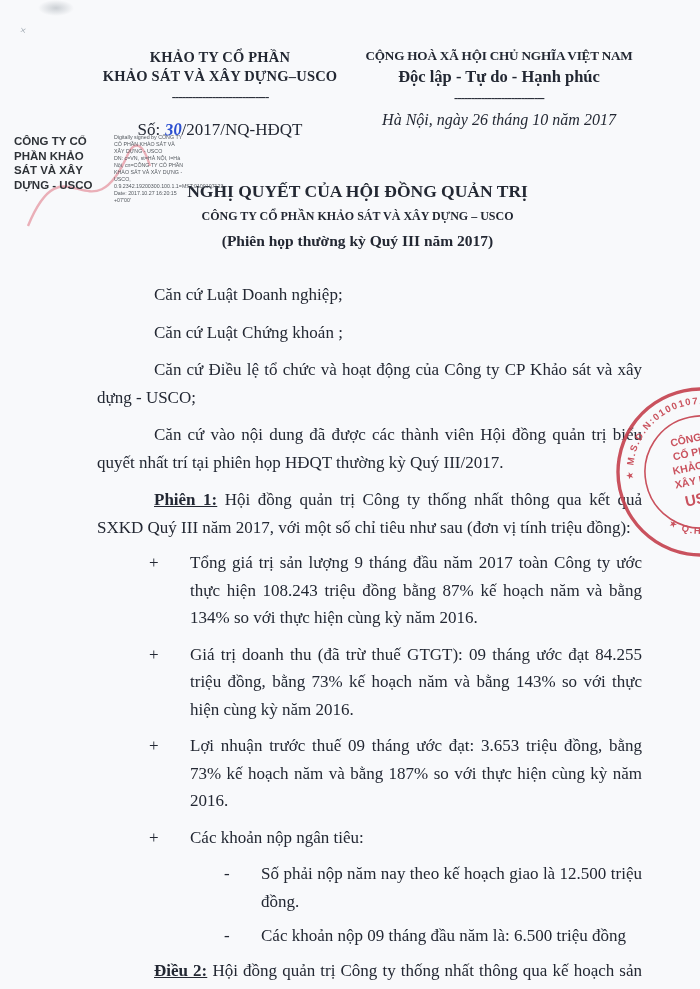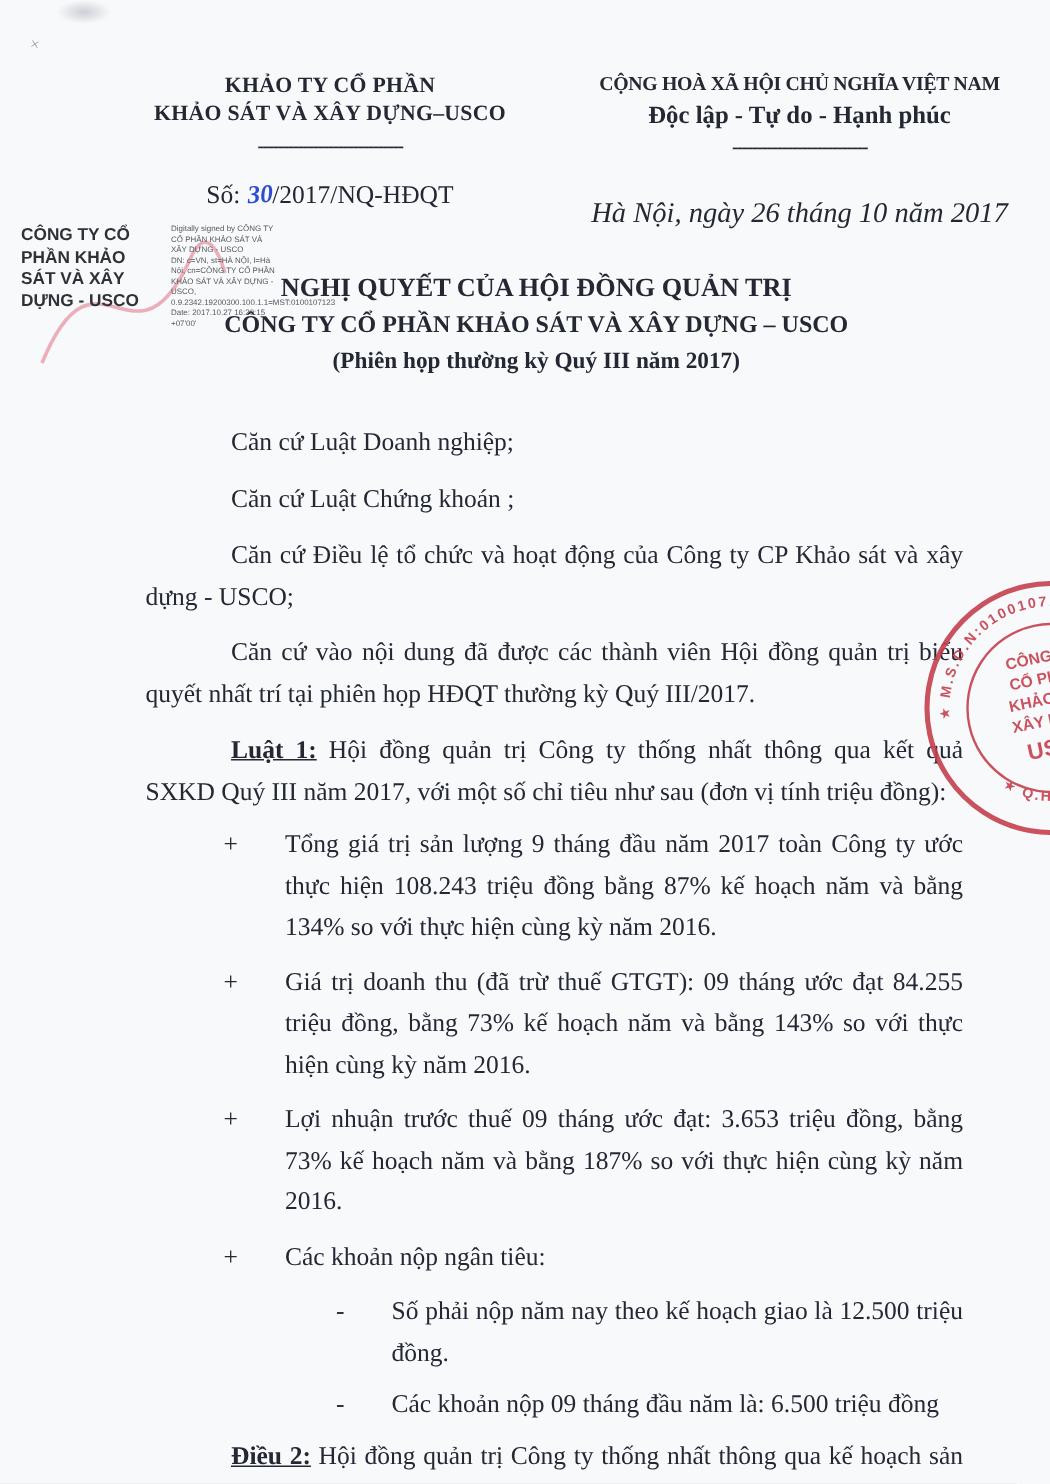--- a/index.html
+++ b/index.html
@@ -9,37 +9,37 @@
     font-family:"Liberation Serif","DejaVu Serif",serif;
     color:#232833;
   }
   
   .smudge-top{position:absolute;left:38px;top:0;width:36px;height:16px;
     background:radial-gradient(closest-side,rgba(120,130,140,.35),rgba(120,130,140,0));}
   .smudge-x{position:absolute;left:20px;top:24px;color:#9aa3ac;font-size:11px;transform:rotate(12deg);}
   
   .hdr-left{position:absolute;left:95px;top:48px;width:250px;text-align:center;}
   .hdr-left .org{font-weight:bold;font-size:14.5px;line-height:19px;letter-spacing:.2px;}
-  .hdr-right{position:absolute;left:394px;top:48px;width:278px;text-align:center;}
+  .hdr-right{position:absolute;left:360px;top:48px;width:278px;text-align:center;}
   .hdr-right .nat1{font-size:13.2px;letter-spacing:-.2px;white-space:nowrap;font-weight:600;}
   .hdr-right .nat2{font-size:16.5px;font-weight:bold;margin-top:3px;white-space:nowrap;}
   .dashes{font-weight:bold;font-size:13px;letter-spacing:-1px;margin-top:3px;white-space:nowrap;overflow:hidden;}
   .so-line{margin-top:15px;font-size:17px;white-space:nowrap;}
   .hand-ink{color:#2b4fd0;font-weight:bold;font-style:italic;display:inline-block;transform:rotate(-4deg);}
-  .date-line{margin-top:26px;font-size:19px;font-style:italic;white-space:nowrap;}
+  .date-line{margin-top:5px;font-size:16px;font-style:italic;white-space:nowrap;}
   
-  .sig{position:absolute;left:14px;top:150px;width:170px;display:flex;gap:19px;
+  .sig{position:absolute;left:14px;top:134px;width:170px;display:flex;gap:19px;
        font-family:"Liberation Sans","DejaVu Sans",sans-serif;justify-content:space-between;}
   .sig-squiggle{position:absolute;left:-4px;top:-8px;z-index:0;}
   .sig-name{position:relative;z-index:1;width:92px;font-weight:bold;font-size:11.5px;line-height:14.5px;color:#2e3237;}
   .sig-details{position:relative;z-index:1;width:70px;font-size:5.3px;line-height:7px;color:#53585e;white-space:pre-line;}
   
   .title{position:absolute;left:80px;top:180px;width:555px;text-align:center;font-weight:bold;}
   .title .t1{font-size:17.5px;line-height:23px;}
-  .title .t2{font-size:16px;line-height:23px;margin-top:2px;}
+  .title .t2{font-size:12px;line-height:23px;margin-top:2px;}
   .title .t3{font-size:15.5px;margin-top:4px;}
   
   .body{position:absolute;left:97px;top:271px;width:545px;font-size:17px;line-height:27.5px;text-align:justify;}
   .body p{margin:10px 0 2px 0;text-indent:57px;}
   .qn{font-weight:bold;text-align:center;text-indent:0 !important;font-size:17.5px;letter-spacing:.5px;margin:16px 0 12px 0 !important;}
   .art-label{font-weight:bold;text-decoration:underline;}
   ul.blist{list-style:none;margin:8px 0 0 0;padding:0;}
   ul.blist>li{display:flex;margin-bottom:9px;padding-left:52px;}
   ul.blist>li .mk{flex:0 0 41px;}
   ul.blist>li .bt{flex:1;text-align:justify;}
@@ -89,21 +89,21 @@
     <div class="t3">(Phiên họp thường kỳ Quý III năm 2017)</div>
   </div>
 
   <div class="body">
     <p>Căn cứ Luật Doanh nghiệp;</p>
     <p>Căn cứ Luật Chứng khoán ;</p>
     <p>Căn cứ Điều lệ tổ chức và hoạt động của Công ty CP Khảo sát và xây dựng - USCO;</p>
     <p>Căn cứ vào nội dung đã được các thành viên Hội đồng quản trị biểu quyết nhất trí tại phiên họp HĐQT thường kỳ Quý III/2017.</p>
 
 
-    <p><span class="art-label">Luật 1:</span> <span>Hội đồng quản trị Công ty thống nhất thông qua kết quả SXKD Quý III năm 2017, với một số chỉ tiêu như sau (đơn vị tính triệu đồng):</span></p>
+    <p><span class="art-label">Phiên 1:</span> <span>Hội đồng quản trị Công ty thống nhất thông qua kết quả SXKD Quý III năm 2017, với một số chỉ tiêu như sau (đơn vị tính triệu đồng):</span></p>
 
     <ul class="blist">
       <li>
           <span class="mk">+</span>
           <span class="bt">Tổng giá trị sản lượng 9 tháng đầu năm 2017 toàn Công ty ước thực hiện 108.243 triệu đồng bằng 87% kế hoạch năm và bằng 134% so với thực hiện cùng kỳ năm 2016.</span>
         </li>
       <li>
           <span class="mk">+</span>
           <span class="bt">Giá trị doanh thu (đã trừ thuế GTGT): 09 tháng ước đạt 84.255 triệu đồng, bằng 73% kế hoạch năm và bằng 143% so với thực hiện cùng kỳ năm 2016.</span>
         </li>

